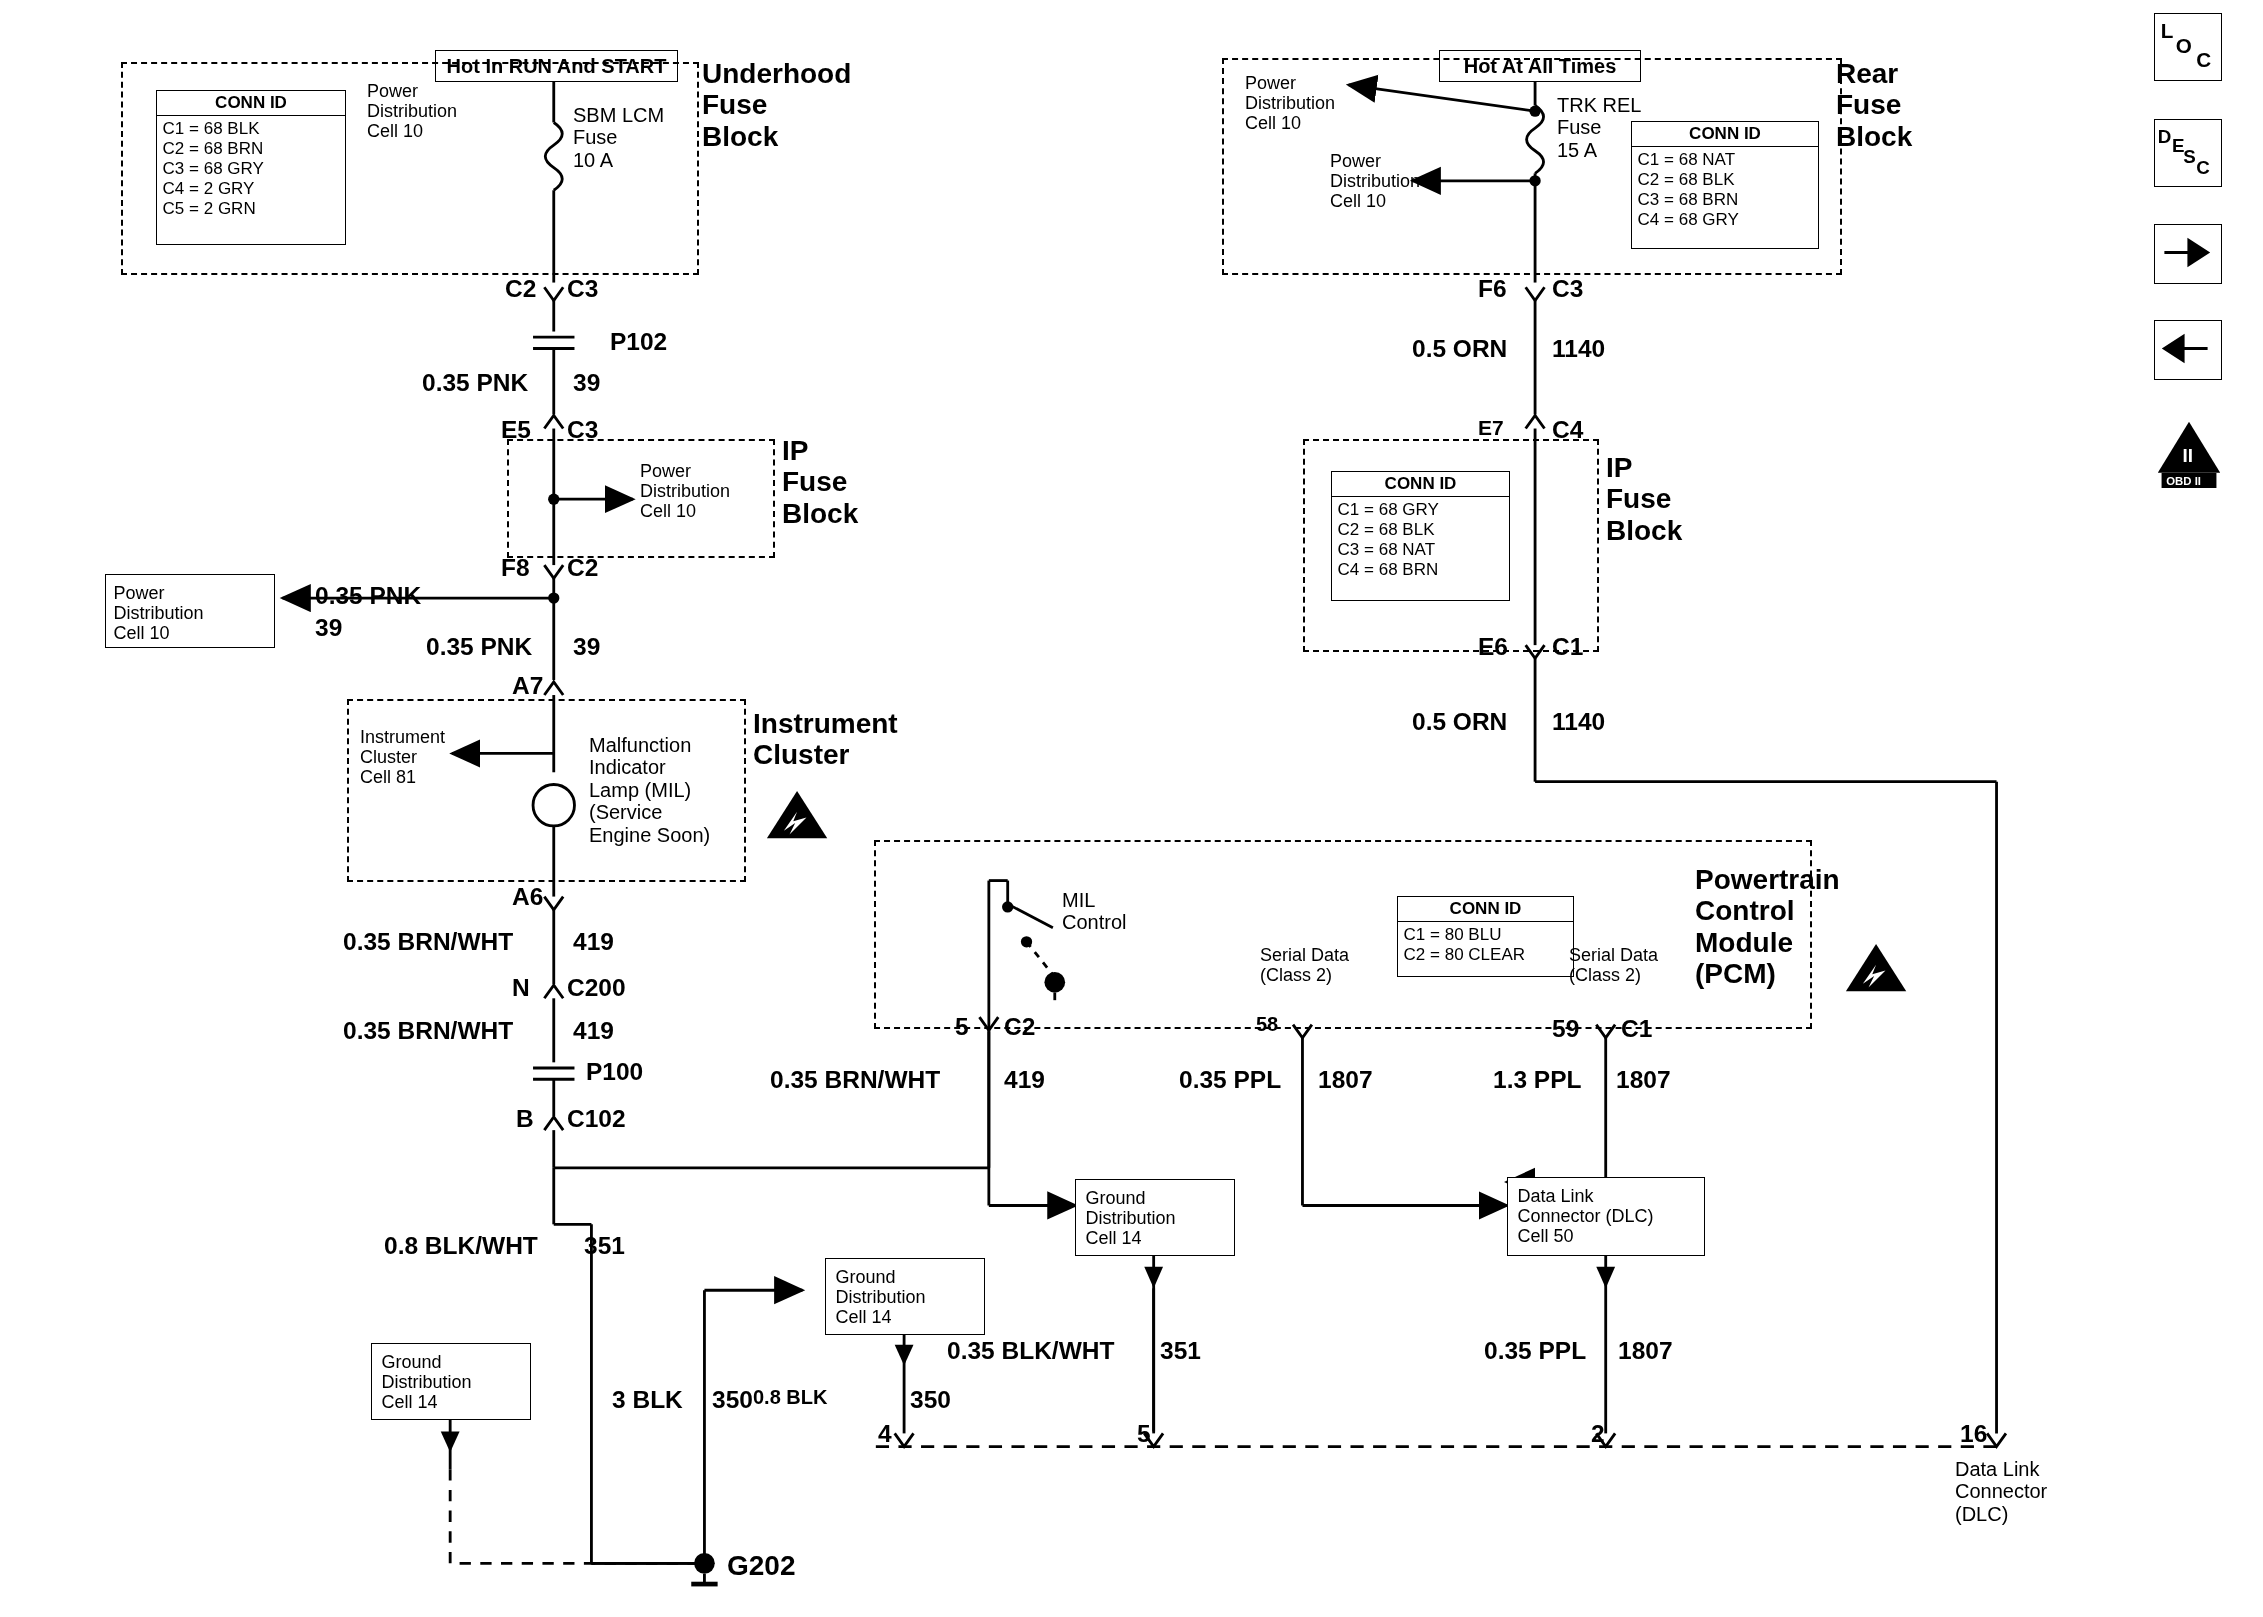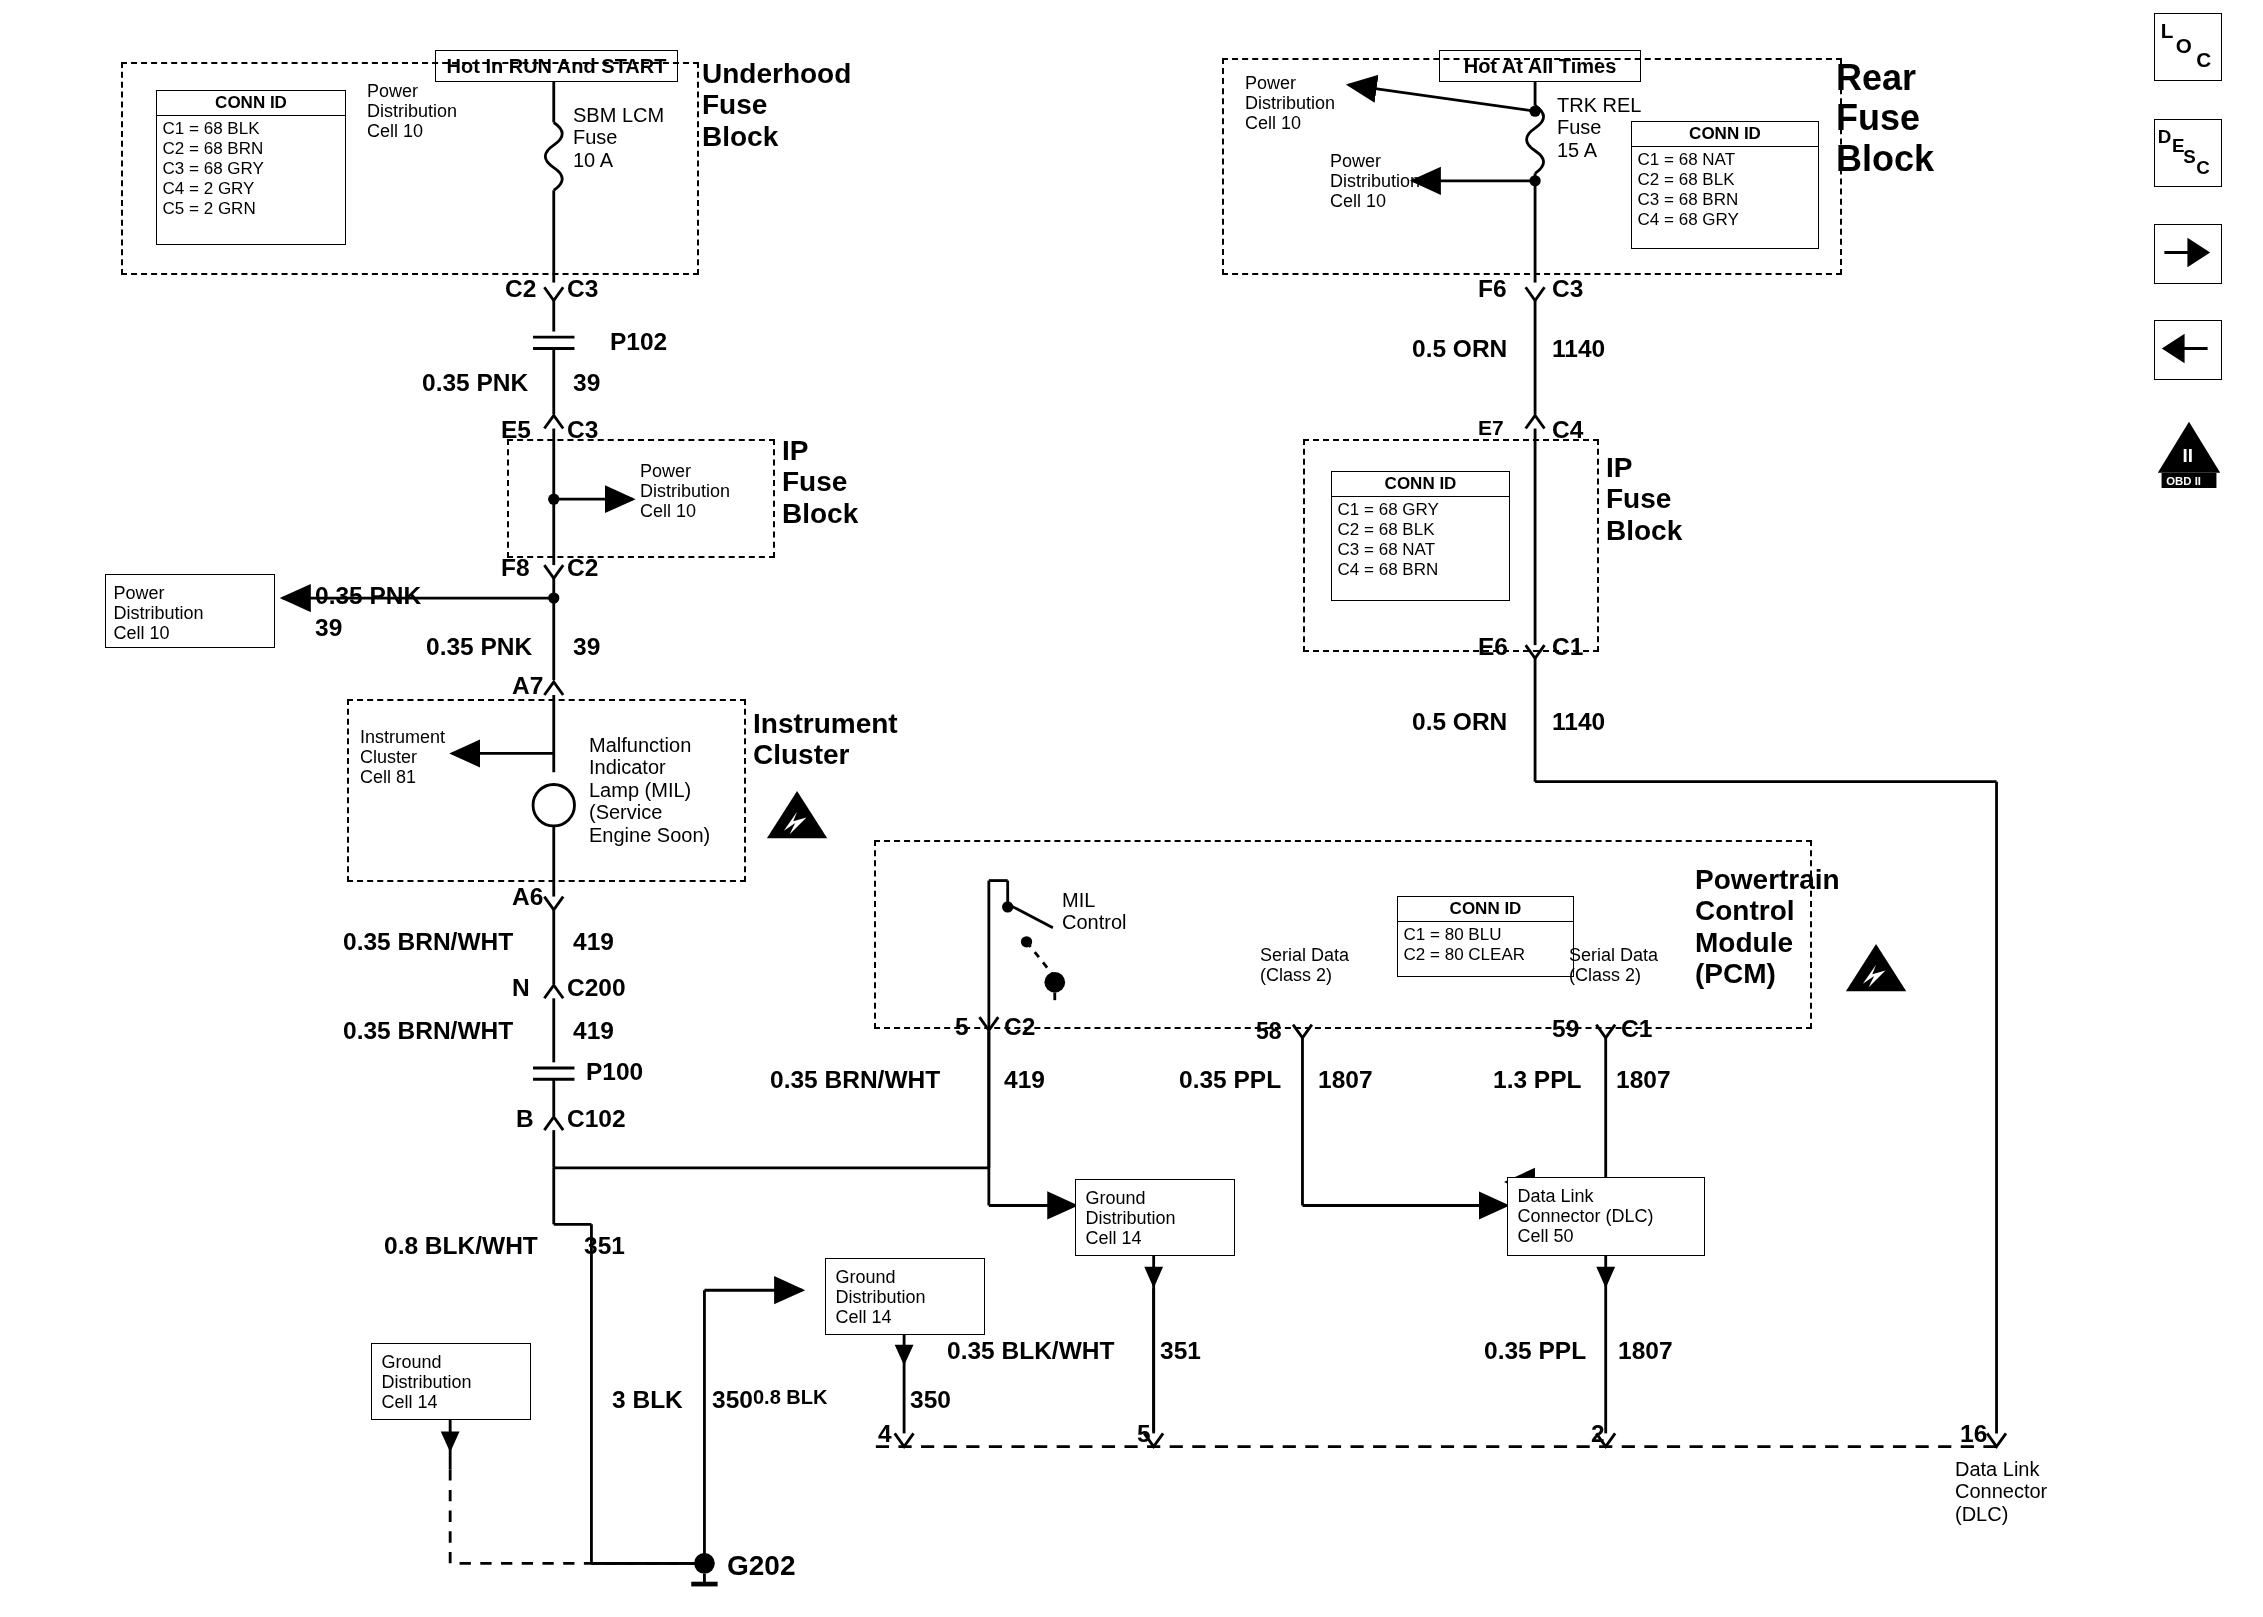--- a/index.html
+++ b/index.html
@@ -190,21 +190,21 @@
 
   <div class="txt" style="left:367px;top:81px;font-size:18px;">Power
 Distribution
 Cell 10</div>
 
   <div class="txt" style="left:573px;top:104px;font-size:20px;">SBM LCM
 Fuse
 10 A</div>
 
   <div class="dash-box" style="left:1222px;top:58px;width:616px;height:213px;"></div>
-  <div class="txt b" style="left:1836px;top:58px;font-size:36px;">Rear
+  <div class="txt b" style="left:1836px;top:58px;font-size:28px;">Rear
 Fuse
 Block</div>
 
   <div class="txt" style="left:1245px;top:73px;font-size:18px;">Power
 Distribution
 Cell 10</div>
   <div class="txt" style="left:1330px;top:151px;font-size:18px;">Power
 Distribution
 Cell 10</div>
 
@@ -339,21 +339,21 @@
 
   <div class="txt b" style="left:1478px;top:275px;font-size:24.5px;">F6</div>
   <div class="txt b" style="left:1552px;top:275px;font-size:24.5px;">C3</div>
   <div class="txt b" style="left:1478px;top:416px;font-size:21px;">E7</div>
   <div class="txt b" style="left:1552px;top:416px;font-size:24.5px;">C4</div>
   <div class="txt b" style="left:1478px;top:633px;font-size:24.5px;">E6</div>
   <div class="txt b" style="left:1552px;top:633px;font-size:24.5px;">C1</div>
 
   <div class="txt b" style="left:955px;top:1013px;font-size:24.5px;">5</div>
   <div class="txt b" style="left:1004px;top:1013px;font-size:24.5px;">C2</div>
-  <div class="txt b" style="left:1256px;top:1013px;font-size:23px;margin-top:6px;">58</div>
+  <div class="txt b" style="left:1256px;top:1013px;font-size:20px;">58</div>
   <div class="txt b" style="left:1552px;top:1015px;font-size:24.5px;">59</div>
   <div class="txt b" style="left:1621px;top:1015px;font-size:24.5px;">C1</div>
 
   <div class="txt b" style="left:878px;top:1420px;font-size:24.5px;">4</div>
   <div class="txt b" style="left:1137px;top:1420px;font-size:24.5px;">5</div>
   <div class="txt b" style="left:1591px;top:1420px;font-size:24.5px;">2</div>
   <div class="txt b" style="left:1960px;top:1420px;font-size:24.5px;">16</div>
 
   <div class="txt b" style="left:727px;top:1550px;font-size:28px;">G202</div>
 

